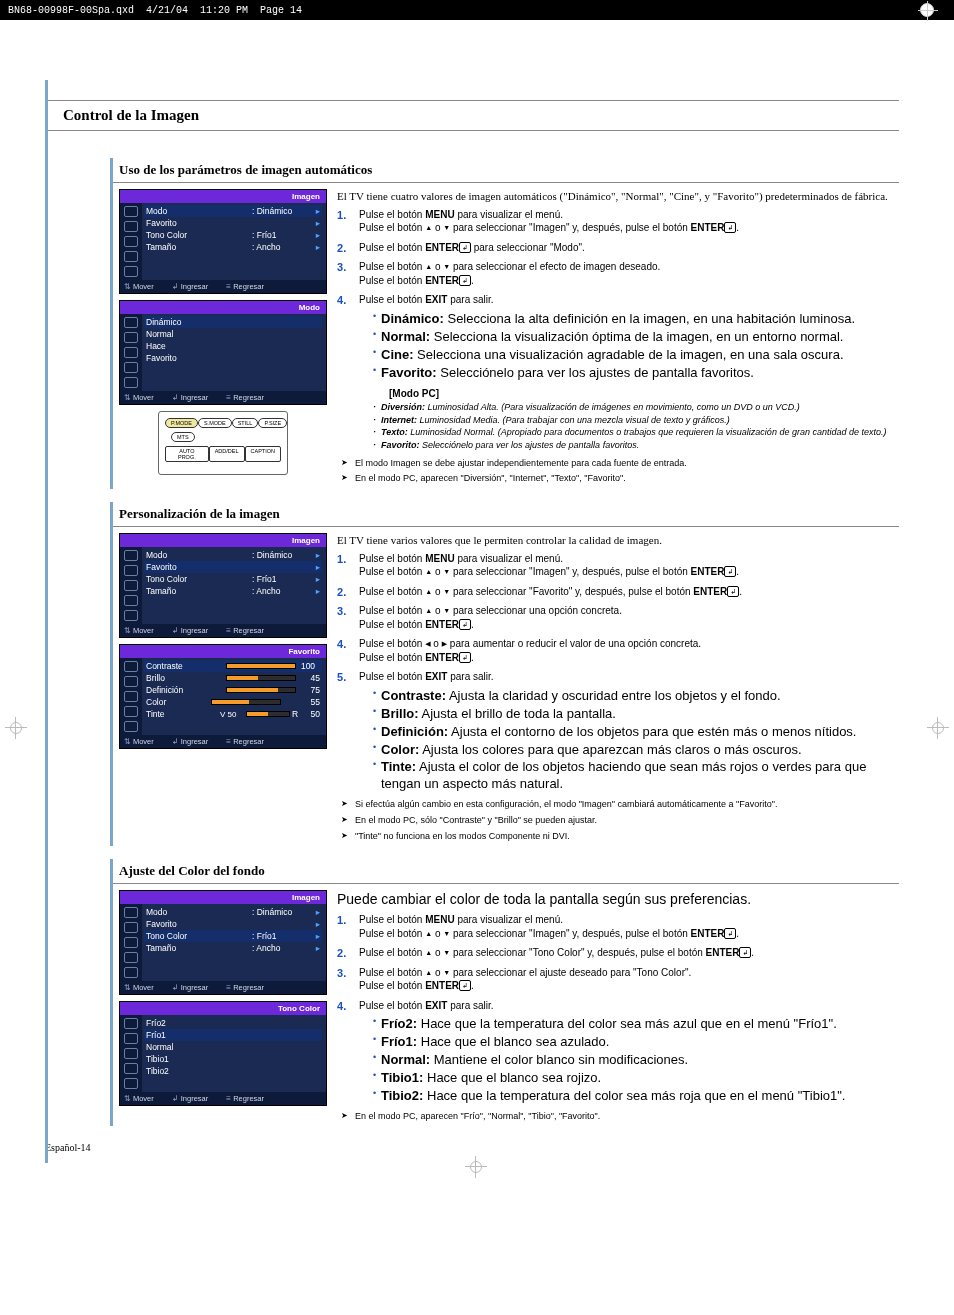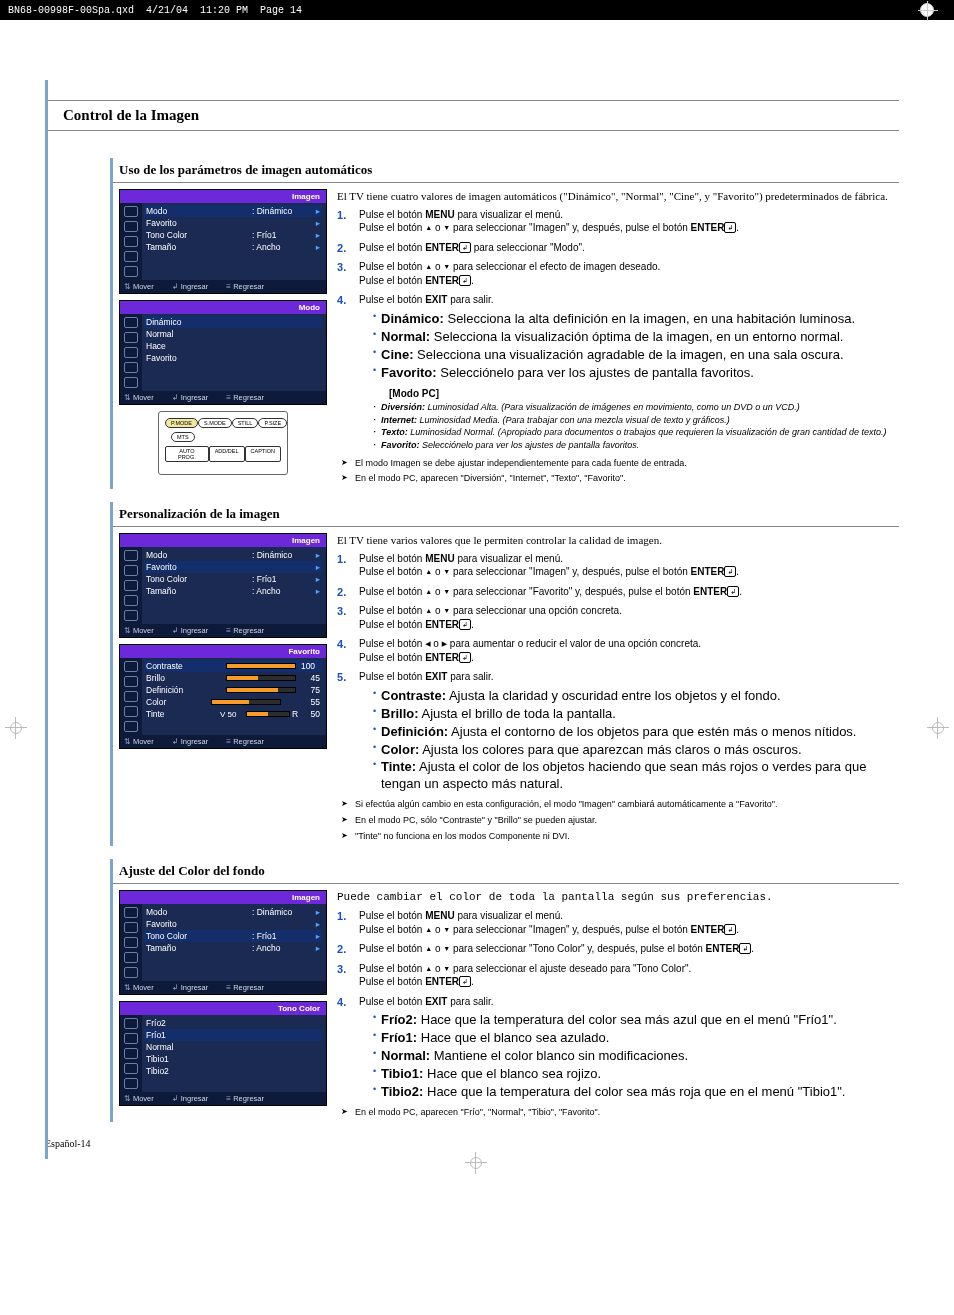--- a/index.html
+++ b/index.html
@@ -439,21 +439,21 @@
             </div>
           </div>
           <div class="osd-foot">
               <span class="mv">Mover</span>
               <span class="ing">Ingresar</span>
               <span>Regresar</span>
             </div>
         </div>
       </div>
       <div class="right-col">
-        <p style="font-family:Liberation Mono, monospace;font-size:11px;">Puede cambiar el color de toda la pantalla según sus preferencias.</p>
+        <p style="font-family:Liberation Sans, sans-serif;font-size:14px;">Puede cambiar el color de toda la pantalla según sus preferencias.</p>
         <ol class="steps">
           <li>
             <span>Pulse el botón </span><b class="kw">MENU</b><span> para visualizar el menú.</span><br>
             <span>Pulse el botón </span><span class="sym-up"></span><span> o </span><span class="sym-dn"></span><span> para seleccionar "Imagen" y, después, pulse el botón </span><b class="kw">ENTER</b><span class="sym-ent"></span><span>.</span>
           </li>
           <li><span>Pulse el botón </span><span class="sym-up"></span><span> o </span><span class="sym-dn"></span><span> para seleccionar "Tono Color" y, después, pulse el botón </span><b class="kw">ENTER</b><span class="sym-ent"></span><span>.</span></li>
           <li>
             <span>Pulse el botón </span><span class="sym-up"></span><span> o </span><span class="sym-dn"></span><span> para seleccionar el ajuste deseado para "Tono Color".</span><br>
             <span>Pulse el botón </span><b class="kw">ENTER</b><span class="sym-ent"></span><span>.</span>
           </li>

